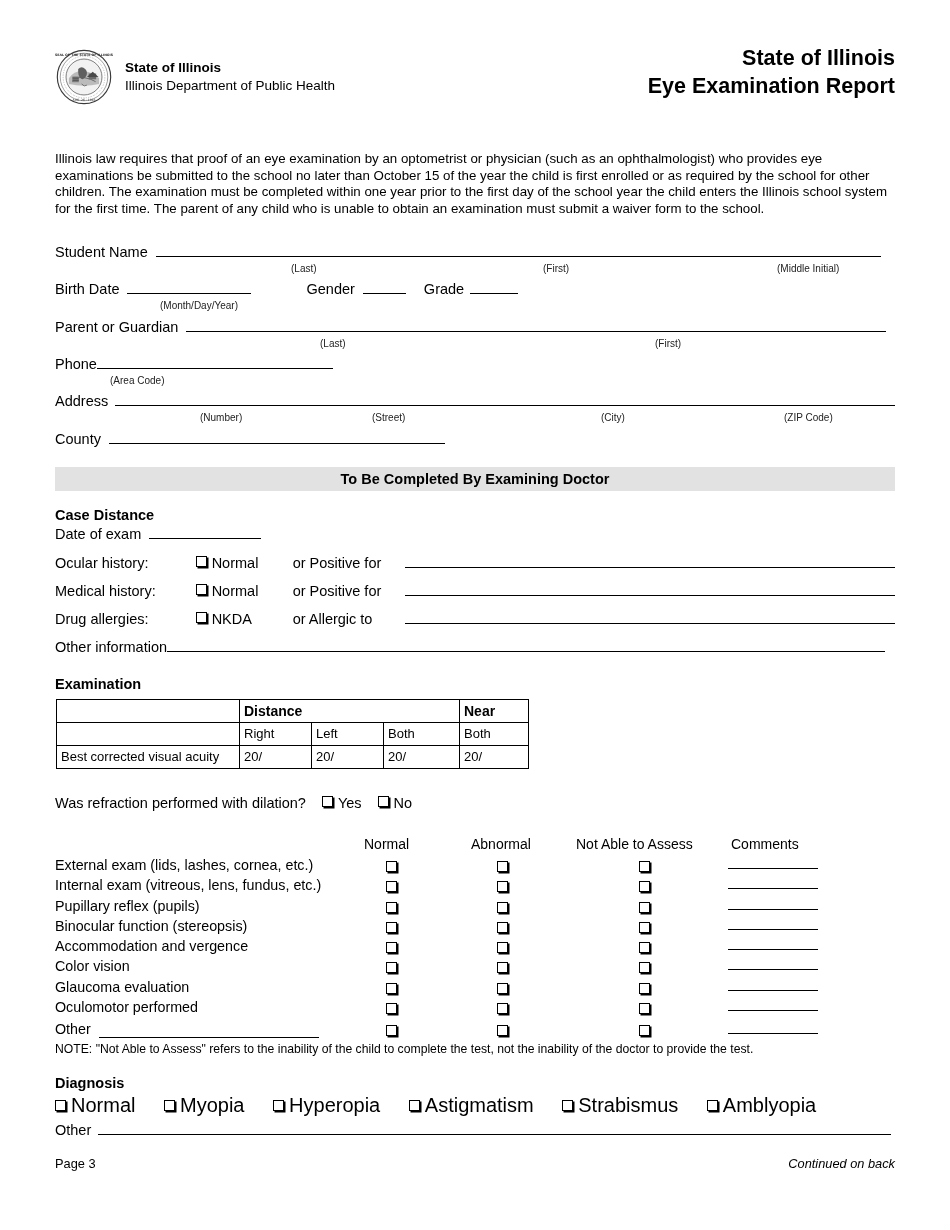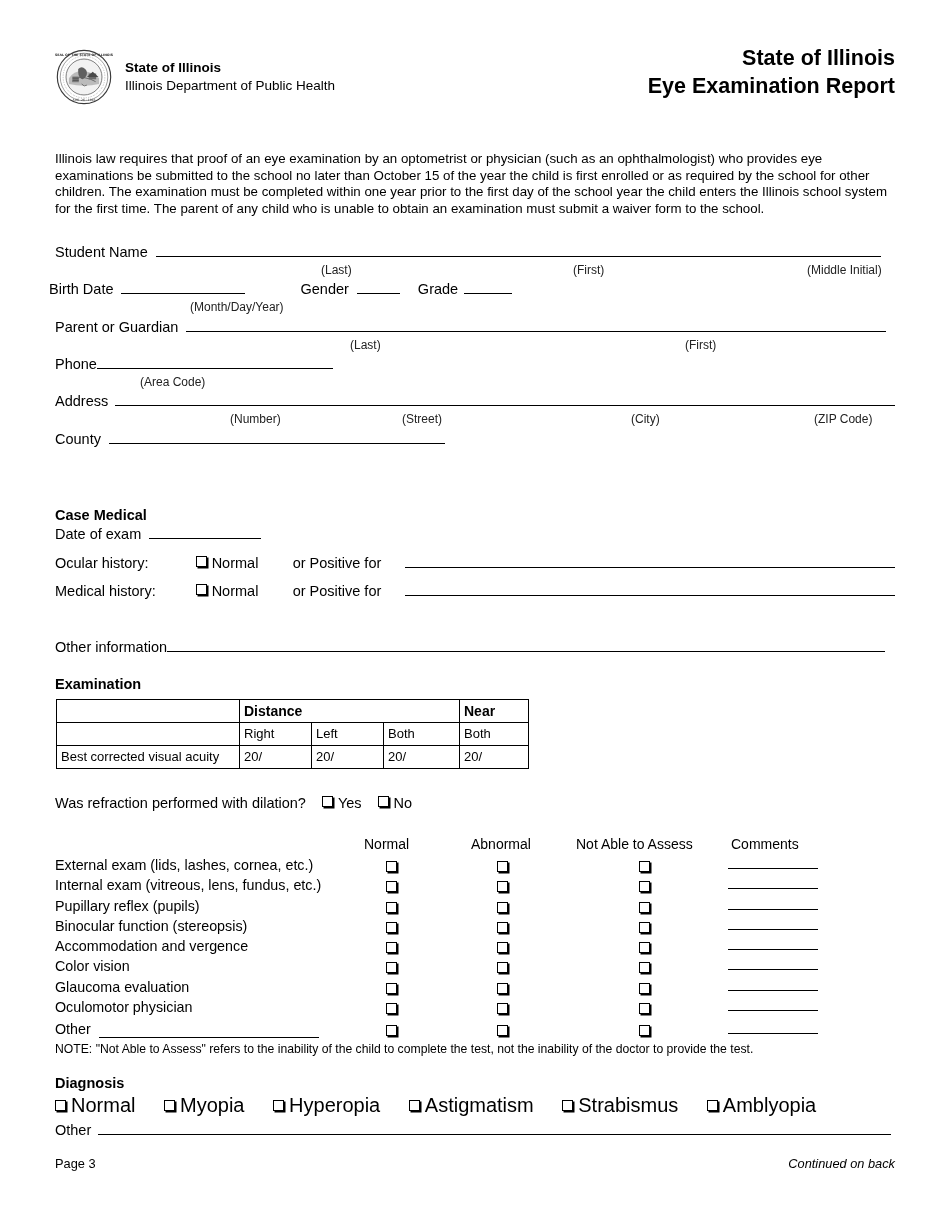--- a/index.html
+++ b/index.html
@@ -85,24 +85,23 @@
     line-height: 16px;
   }
   .rule {
     border-bottom: 1.2px solid #000;
     height: 0;
     display: inline-block;
     margin-bottom: 3px;
   }
   .caption {
     position: absolute;
-    font-size: 12px;
+    font-size: 10px;
     color: #222;
     white-space: nowrap;
-    margin-left: 30px;
   }
 
   
   .banner {
     position: absolute;
     left: 55px;
     top: 467px;
     width: 840px;
     height: 24px;
     background: #e2e2e2;
@@ -295,21 +294,21 @@
   <p class="intro">Illinois law requires that proof of an eye examination by an optometrist or physician (such as an ophthalmologist) who provides eye examinations be submitted to the school no later than October 15 of the year the child is first  enrolled or as required by the school for other children. The examination must be completed within one year prior to the first day of the school year the child enters the Illinois school system for the first time. The parent of any child who is unable to obtain an examination must submit a waiver form to the school.</p>
 
   <div class="row" style="left:55px; top:244px;">
     <span class="lbl">Student Name</span>
     <span class="rule" style="width:725px; margin-left:8px;"></span>
   </div>
   <div class="caption" style="left:291px; top:263px;">(Last)</div>
   <div class="caption" style="left:543px; top:263px;">(First)</div>
   <div class="caption" style="left:777px; top:263px;">(Middle Initial)</div>
 
-  <div class="row" style="left:49px; top:281px;">
+  <div class="row" style="left:55px; top:281px;">
     <span class="lbl">Birth Date</span>
     <span class="rule" style="width:124px; margin-left:8px;"></span>
     <span class="lbl" style="margin-left:55px;">Gender</span>
     <span class="rule" style="width:43px; margin-left:8px;"></span>
     <span class="lbl" style="margin-left:18px;">Grade</span>
     <span class="rule" style="width:48px; margin-left:6px;"></span>
   </div>
   <div class="caption" style="left:160px; top:300px;">(Month/Day/Year)</div>
 
   <div class="row" style="left:55px; top:319px;">
@@ -332,42 +331,49 @@
   <div class="caption" style="left:200px; top:412px;">(Number)</div>
   <div class="caption" style="left:372px; top:412px;">(Street)</div>
   <div class="caption" style="left:601px; top:412px;">(City)</div>
   <div class="caption" style="left:784px; top:412px;">(ZIP Code)</div>
 
   <div class="row" style="left:55px; top:431px;">
     <span class="lbl">County</span>
     <span class="rule" style="width:336px; margin-left:8px;"></span>
   </div>
 
-
-  <div class="sect-title" style="left:55px; top:507px;">Case Medical</div>
+  <div class="banner">To Be Completed By Examining Doctor</div>
+
+  <div class="sect-title" style="left:55px; top:507px;">Case Distance</div>
 
   <div class="row" style="left:55px; top:526px;">
     <span class="lbl">Date of exam</span>
     <span class="rule" style="width:112px; margin-left:8px;"></span>
   </div>
 
   <div class="row" style="left:55px; top:555px; width:840px;">
     <span class="lbl" style="width:145px; display:inline-block;">Ocular history:</span>
     <span class="lbl" style="width:100px; display:inline-block;"><span class="cbox"></span><span>Normal</span></span>
     <span class="lbl" style="width:116px; display:inline-block;">or Positive for</span>
     <span class="rule" style="width:505px;"></span>
   </div>
 
   <div class="row" style="left:55px; top:583px; width:840px;">
     <span class="lbl" style="width:145px; display:inline-block;">Medical history:</span>
     <span class="lbl" style="width:100px; display:inline-block;"><span class="cbox"></span><span>Normal</span></span>
     <span class="lbl" style="width:116px; display:inline-block;">or Positive for</span>
     <span class="rule" style="width:505px;"></span>
   </div>
 
+  <div class="row" style="left:55px; top:611px; width:840px;">
+    <span class="lbl" style="width:145px; display:inline-block;">Drug allergies:</span>
+    <span class="lbl" style="width:100px; display:inline-block;"><span class="cbox"></span><span>NKDA</span></span>
+    <span class="lbl" style="width:116px; display:inline-block;">or Allergic to</span>
+    <span class="rule" style="width:505px;"></span>
+  </div>
 
   <div class="row" style="left:55px; top:639px;justify-content:space-between;">
     <span class="lbl">Other information</span>
     <span class="rule" style="width:718px;"></span>
   </div>
 
   <div class="sect-title" style="left:55px; top:676px;">Examination</div>
 
   <table class="acuity">
     <tbody>
@@ -457,21 +463,21 @@
 
     <div class="cl-row">
       <span class="cl-label">Glaucoma evaluation</span>
       <span class="cl-box" style="left:331px;"><span class="cbox"></span></span>
       <span class="cl-box" style="left:442px;"><span class="cbox"></span></span>
       <span class="cl-box" style="left:584px;"><span class="cbox"></span></span>
       <span class="cl-comment" style="left:673px;"></span>
     </div>
 
     <div class="cl-row">
-      <span class="cl-label">Oculomotor physician</span>
+      <span class="cl-label">Oculomotor performed</span>
       <span class="cl-box" style="left:331px;"><span class="cbox"></span></span>
       <span class="cl-box" style="left:442px;"><span class="cbox"></span></span>
       <span class="cl-box" style="left:584px;"><span class="cbox"></span></span>
       <span class="cl-comment" style="left:673px;"></span>
     </div>
 
     <div class="cl-row" style="height:24px;">
       <span class="cl-label" style="top:3px;">Other</span>
       <span class="other-rule"></span>
       <span class="cl-box" style="left:331px; top:6px;"><span class="cbox"></span></span>

